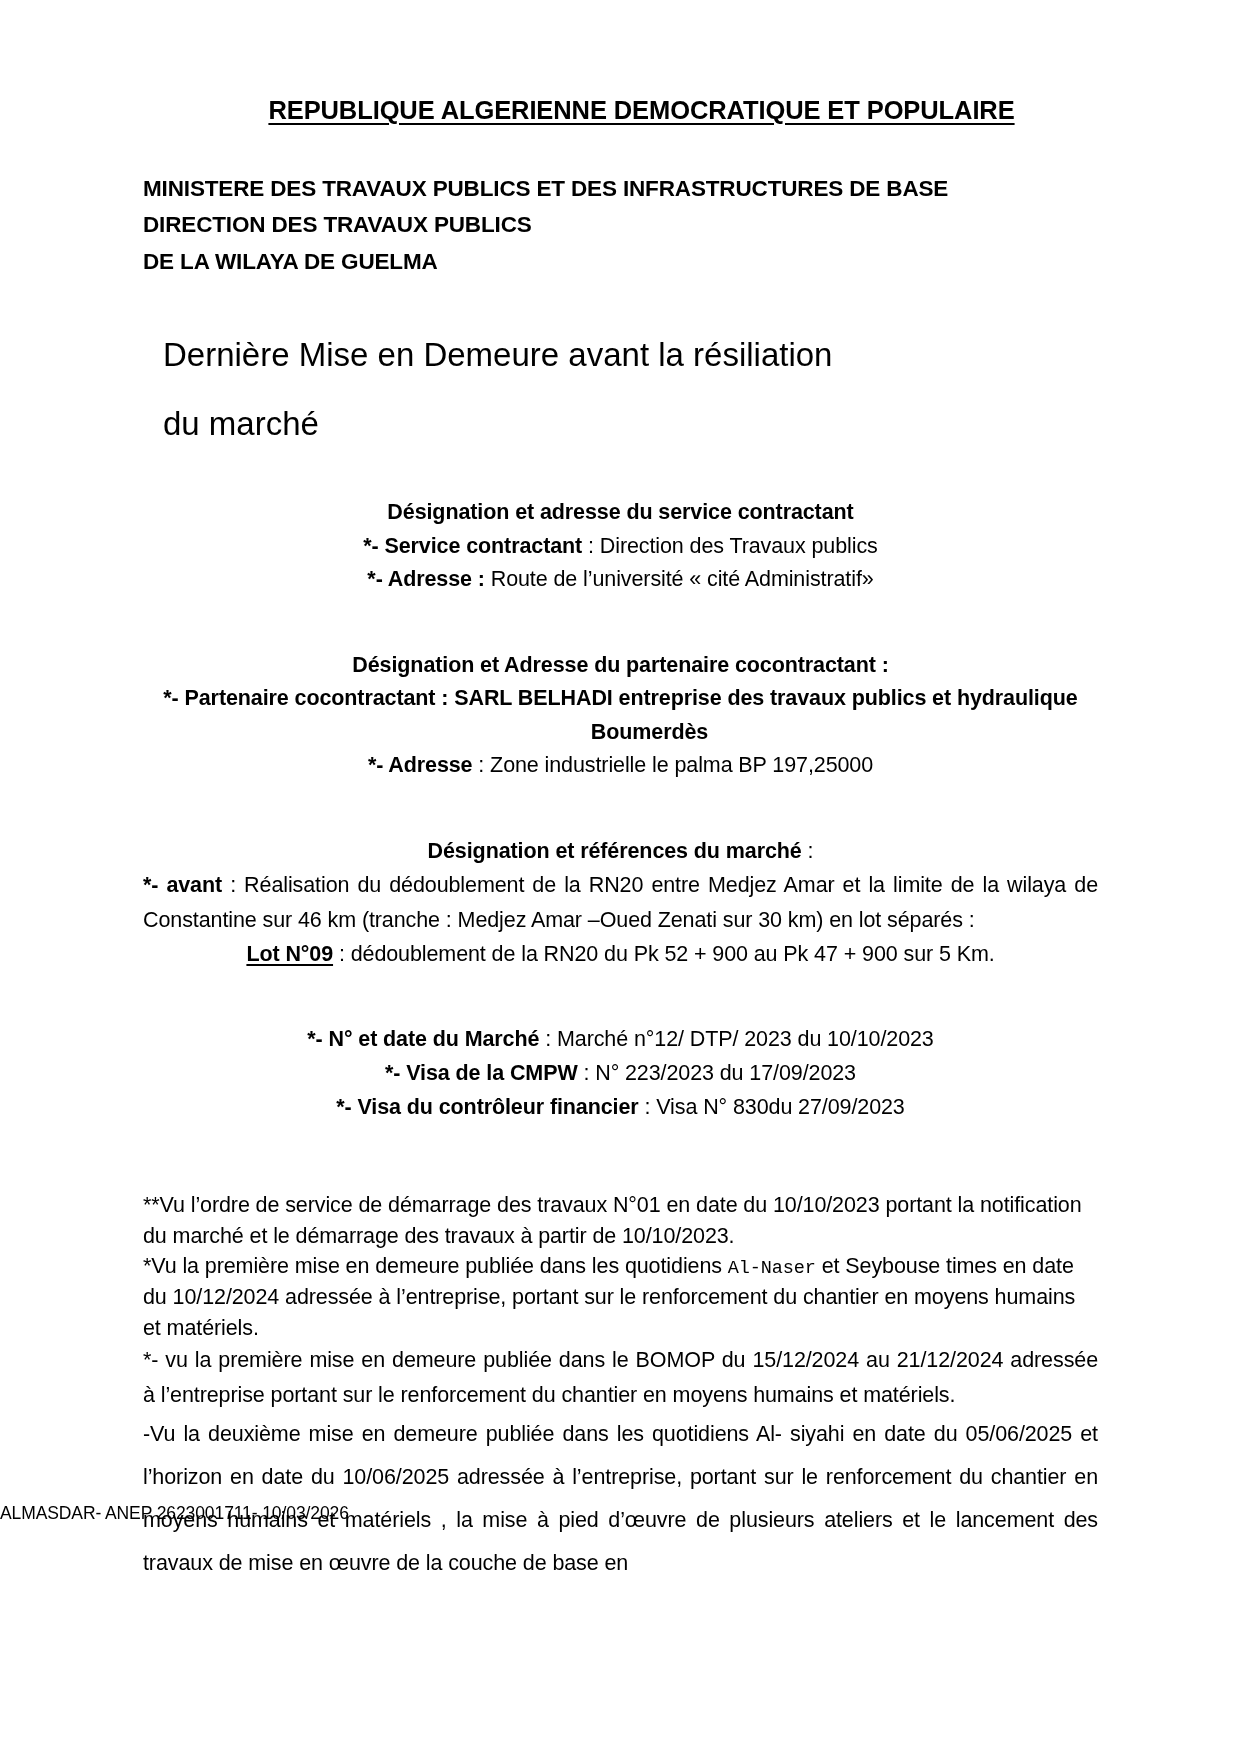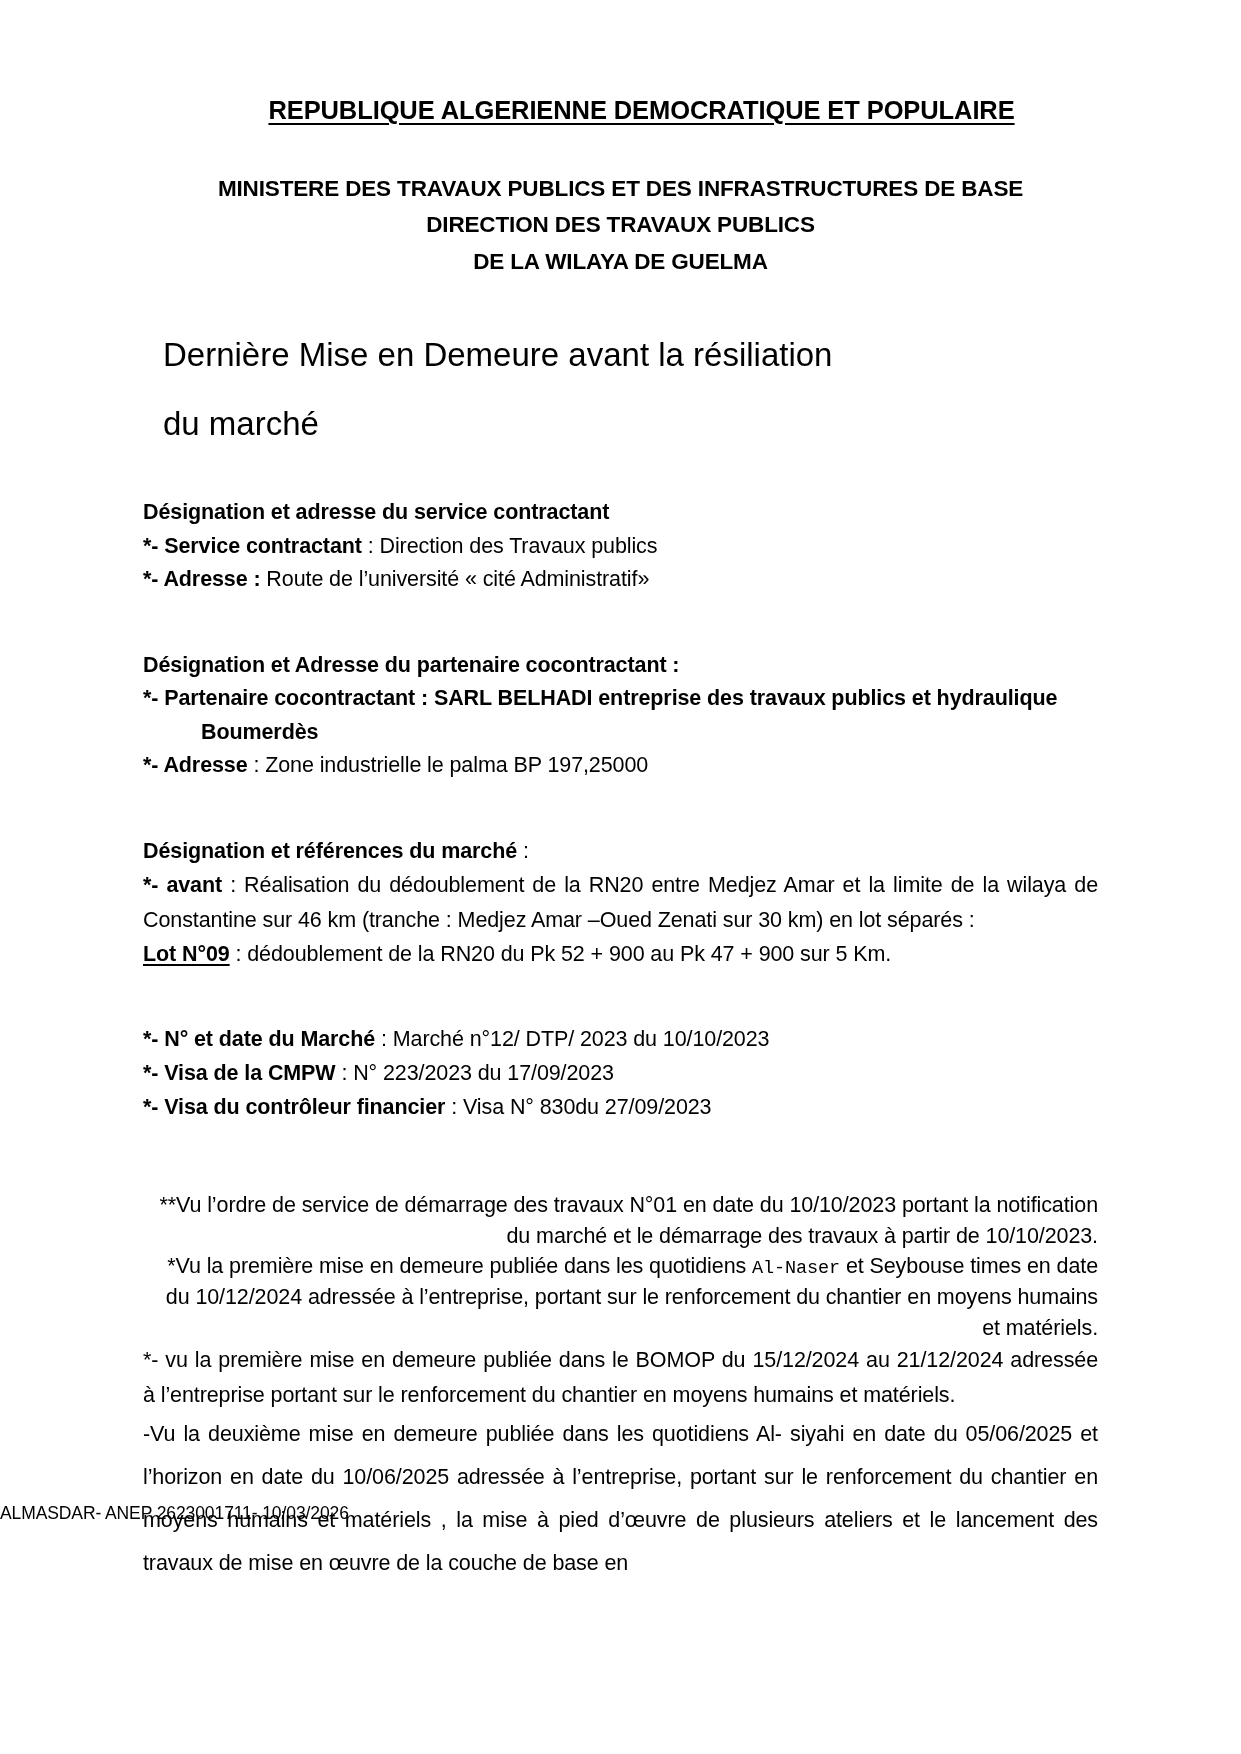--- a/index.html
+++ b/index.html
@@ -44,21 +44,20 @@
   }
   .ministry-block {
     margin: 0 0 52px 0;
   }
   .ministry-line {
     font-weight: bold;
     font-size: 22.5px;
     line-height: 1.62;
     letter-spacing: -0.15px;
     white-space: nowrap;
-    text-align: center;
   }
 
   
   .main-heading {
     font-size: 33px;
     line-height: 1.42;
     font-weight: normal;
     margin: 0 0 48px 0;
     padding: 0 20px;
   }
@@ -68,37 +67,38 @@
   }
 
   
   .section {
     margin-bottom: 26px;
   }
   .line {
     font-size: 21.5px;
     line-height: 1.56;
     letter-spacing: -0.1px;
+    text-align: center;
   }
   .line.b { font-weight: bold; }
   .line b { font-weight: bold; }
   .line .ul { text-decoration: underline; text-underline-offset: 3px; }
   .indent {
     padding-left: 58px;
   }
   .para {
     font-size: 21.5px;
     line-height: 1.62;
     text-align: justify;
     letter-spacing: -0.1px;
   }
   .para-tight {
     font-size: 21.5px;
     line-height: 1.42;
-    text-align: right;
+    text-align: left;
     letter-spacing: -0.1px;
   }
   .para-loose {
     font-size: 21.5px;
     line-height: 2.0;
     text-align: justify;
     letter-spacing: -0.1px;
   }
   .mono {
     font-family: Liberation Mono, monospace;

